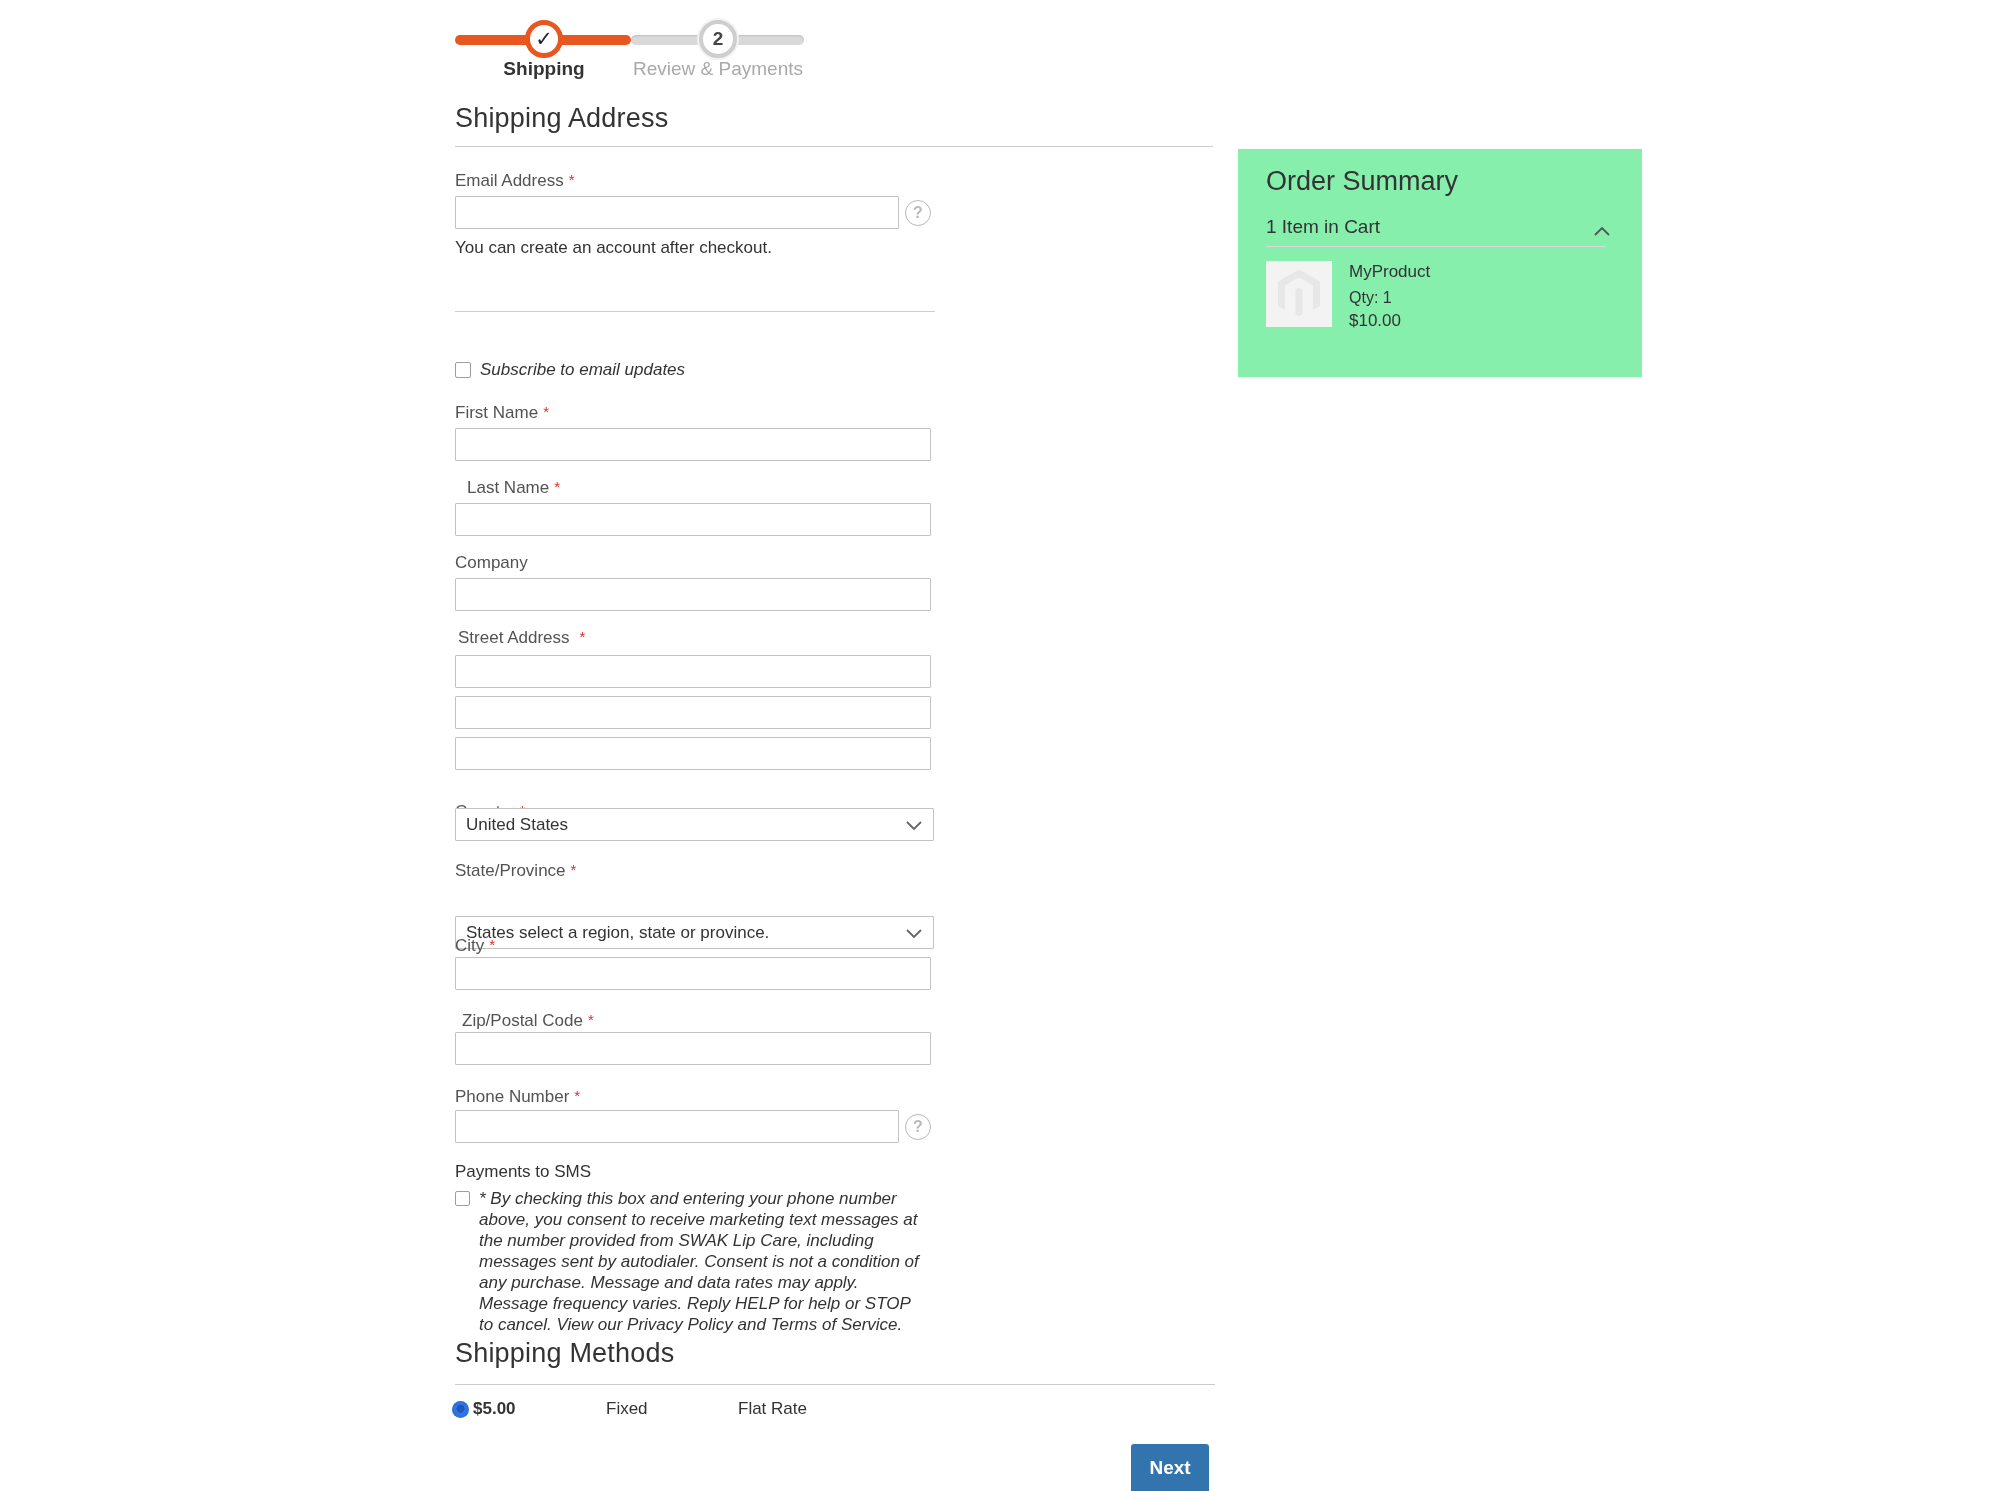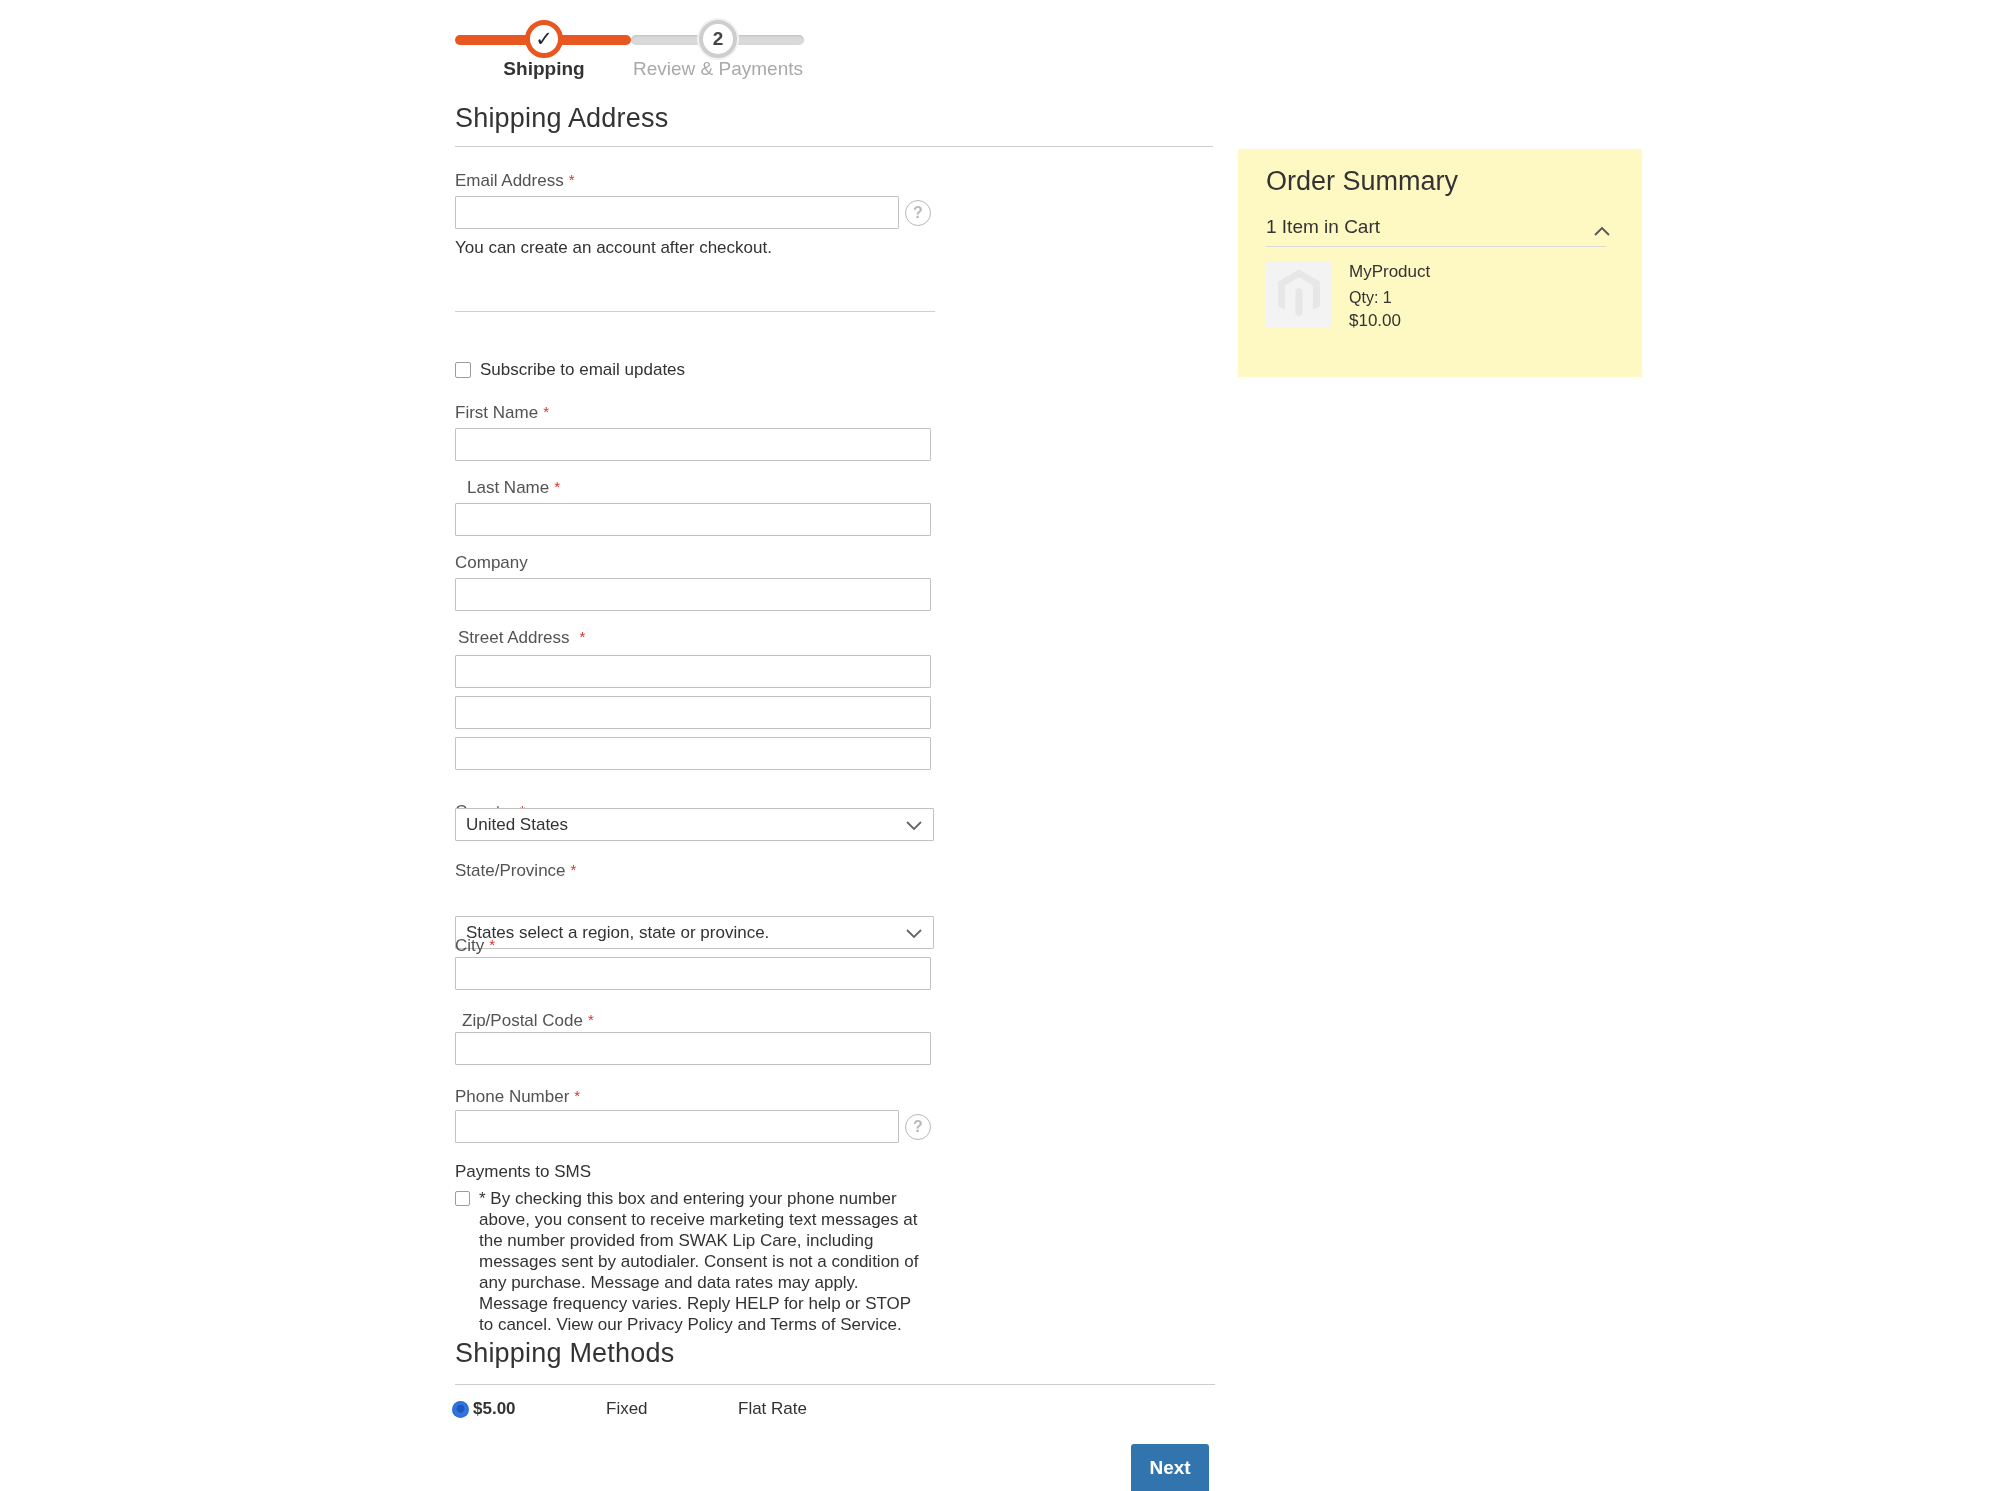--- a/index.html
+++ b/index.html
@@ -47,41 +47,41 @@
   .select svg { position:absolute; right:11px; top:12px; }
   .checkbox {
     width:16px; height:16px; border:1px solid #9d9d9d; border-radius:2px;
     background:#fff; display:inline-block; flex:none;
   }
   .help-circle {
     width:26px; height:26px; border-radius:50%; border:1px solid #b9b9b9;
     color:#b9b9b9; font-size:16px; font-weight:700; display:flex;
     align-items:center; justify-content:center; cursor:pointer; background:#fff;
   }
-  .check-row { display:flex; align-items:flex-start; font-size:17px; color:#333; cursor:pointer; }
+  .check-row { display:flex; align-items:flex-start; font-size:17px; color:#333; cursor:pointer;font-style:italic; }
   .check-row .checkbox { margin:2px 9px 0 0; }
   .consent { line-height:21px; }
 
   
   .radio {
     width:17px; height:17px; border-radius:50%;
     background:radial-gradient(circle at 50% 45%, #1e56bd 0 31%, #2f74e0 33% 100%);
     box-shadow:inset 0 0 0 1px rgba(0,0,0,.08);
   }
   .method-cell { font-size:17px; color:#333; }
   .price-bold { font-weight:700; }
 
   .next-btn {
     width:78px; height:58px; background:#3274ad; border:none; border-radius:3px;
     color:#fff; font-family:inherit; font-size:19px; font-weight:700; cursor:pointer;
     display:flex; align-items:center; justify-content:center; padding-bottom:10px;
   }
 
   
-  .summary-box { background:#fef9c3; width:404px; height:228px; }
+  .summary-box { background:#86efac; width:404px; height:228px; }
   .sum-title { font-size:27px; font-weight:300; color:#333; }
   .cart-line { font-size:19px; color:#333; }
   .thumb {
     width:66px; height:66px; background:#f3f3f3;
     display:flex; align-items:center; justify-content:center;
   }
   .item-name { font-size:17px; color:#333; font-weight:400; }
   .item-qty { font-size:16px; color:#333; }
   .item-price { font-size:17px; color:#333; font-weight:400; }
 </style>

